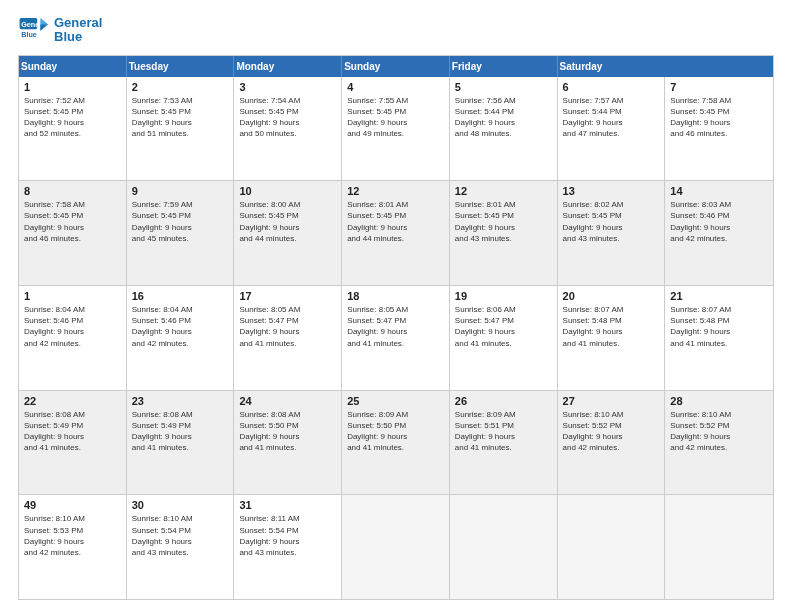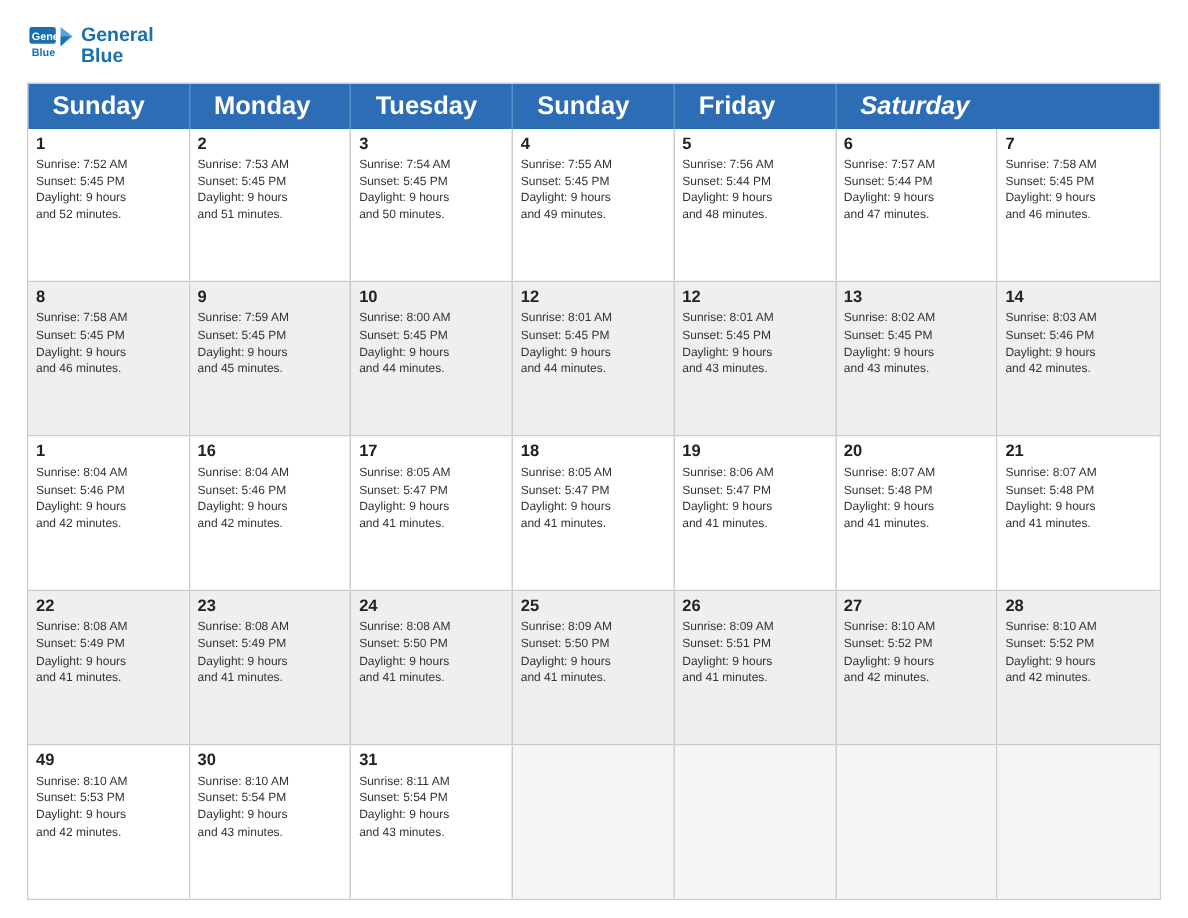--- a/index.html
+++ b/index.html
@@ -52,27 +52,27 @@
       flex-direction: column;
       border: 1px solid #ccc;
     }
     .cal-header-row {
       display: grid;
       grid-template-columns: repeat(7, 1fr);
       background: #2d6db5;
     }
     .cal-header-cell {
       color: #fff;
-      font-size: 17px;
+      font-size: 10px;
       font-weight: bold;
-      padding: 5px 16px;
+      padding: 5px 2px;
       text-align: left;
       border-right: 1px solid #5590c8;
     }
-    .cal-header-cell:last-child { border-right: none; font-style: italic; }
+    .cal-header-cell:last-child { border-right: none; }
     .cal-body {
       flex: 1;
       display: flex;
       flex-direction: column;
     }
     .cal-week {
       display: grid;
       grid-template-columns: repeat(7, 1fr);
       flex: 1;
       border-bottom: 1px solid #ccc;
@@ -122,22 +122,22 @@
     </div>
     <div class="title-block">
       <div class="main-title"></div>
       <div class="subtitle"></div>
     </div>
   </div>
 
   <div class="calendar">
     <div class="cal-header-row">
     <div class="cal-header-cell">Sunday</div>
+        <div class="cal-header-cell">Tuesday</div>
         <div class="cal-header-cell">Monday</div>
-        <div class="cal-header-cell">Tuesday</div>
         <div class="cal-header-cell">Sunday</div>
         <div class="cal-header-cell">Friday</div>
         <div class="cal-header-cell">Saturday</div>
       </div>
     <div class="cal-body">
     <div class="cal-week">
           <div class="cal-cell">
             <span class="day-num">1</span>
             <div class="cell-text">Sunrise: 7:52 AM<br>Sunset: 5:45 PM<br>Daylight: 9 hours<br>and 52 minutes.</div>
           </div>

